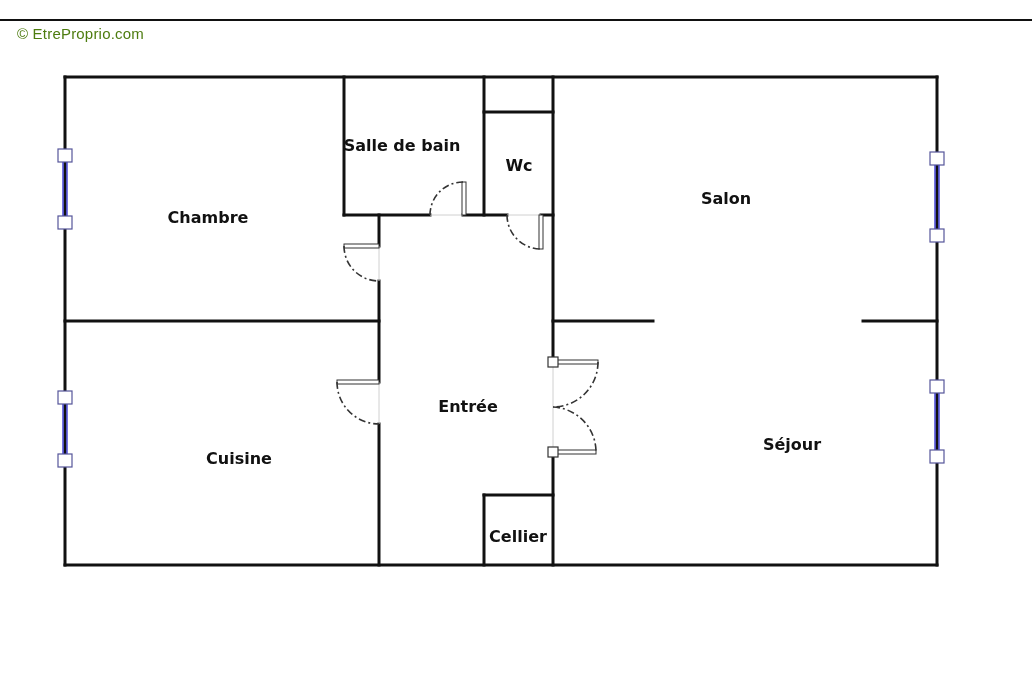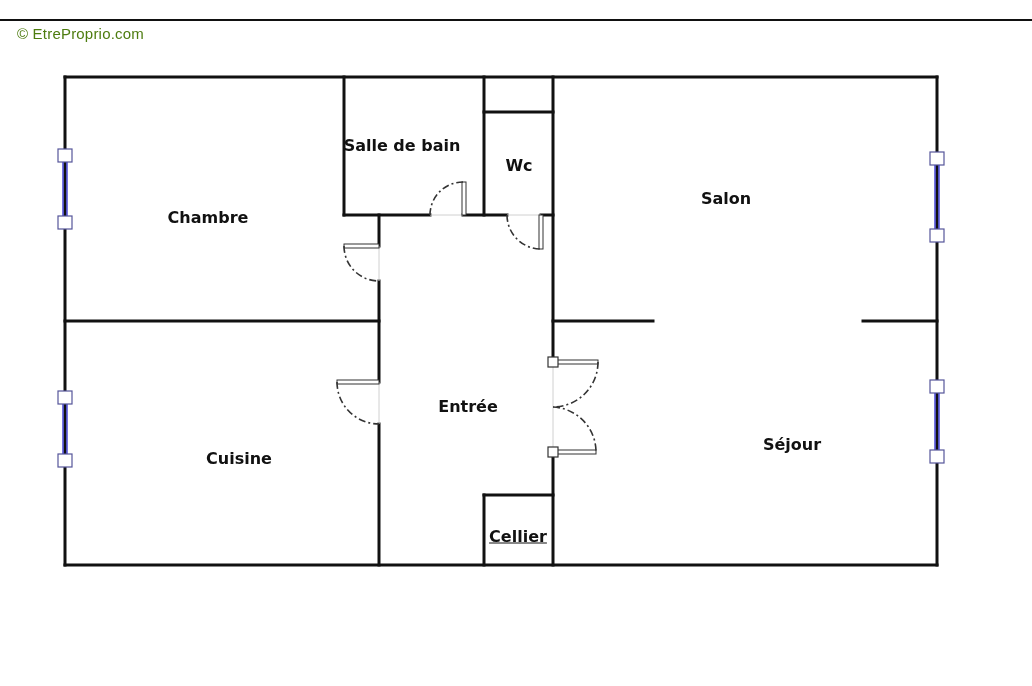--- a/index.html
+++ b/index.html
@@ -105,13 +105,13 @@
   </g>
 </svg>
 
 <div class="lbl" style="left:208px;top:217px;">Chambre</div>
 <div class="lbl" style="left:402px;top:145px;">Salle de bain</div>
 <div class="lbl" style="left:519px;top:165px;">Wc</div>
 <div class="lbl" style="left:726px;top:198px;">Salon</div>
 <div class="lbl" style="left:468px;top:406px;">Entrée</div>
 <div class="lbl" style="left:239px;top:446px;margin-top:12px;">Cuisine</div>
 <div class="lbl" style="left:792px;top:444px;">Séjour</div>
-<div class="lbl" style="left:518px;top:536px;text-decoration:underline;">Cellier</div>
+<div class="lbl" style="left:518px;top:536px;">Cellier</div>
 
 </body></html>

